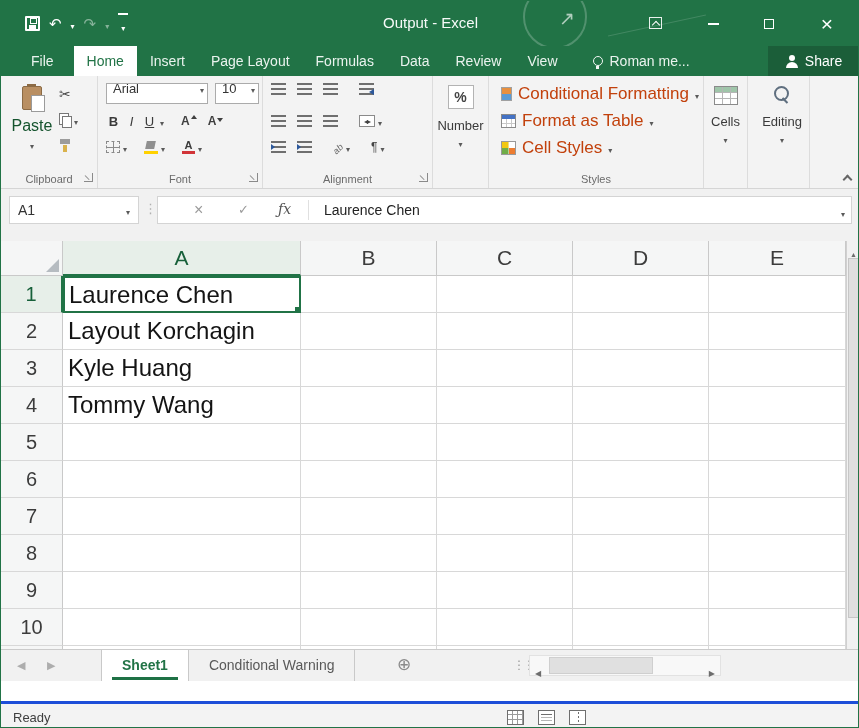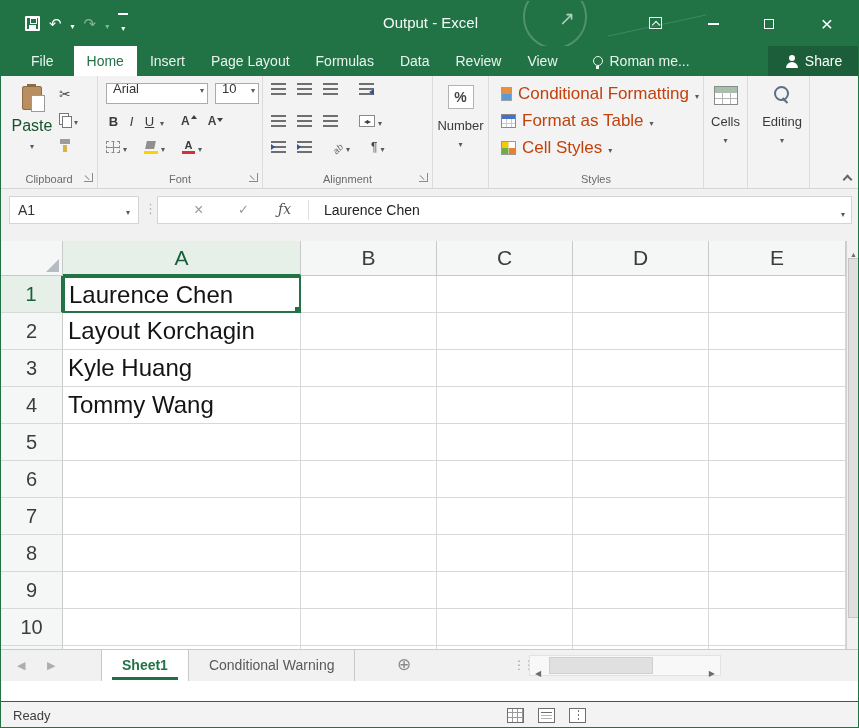--- a/index.html
+++ b/index.html
@@ -163,21 +163,21 @@
   .stab.active::after{content:"";position:absolute;left:10px;right:10px;bottom:1px;height:3px;background:#1e7145}
   .addsheet{position:absolute;left:396px;top:4px;font-size:17px;color:#8a8a8a}
   .tsplit{position:absolute;left:512px;top:8px;font-size:12px;color:#9a9a9a;letter-spacing:-2px}
   .tsplit::after{content:"⋮⋮"}
   .htrack{position:absolute;left:528px;top:5px;width:192px;height:21px;background:#f8f8f8;border:1px solid #e2e2e2}
   .hs-l{position:absolute;left:5px;top:6px}.hs-l::after{content:"◀";font-size:8px;color:#6d6d6d}
   .hs-r{position:absolute;right:5px;top:6px}.hs-r::after{content:"▶";font-size:8px;color:#6d6d6d}
   .hthumb{position:absolute;left:19px;top:1px;width:104px;height:17px;background:#e0e0e0;border:1px solid #cfcfcf}
 
   
-  .statusbar{position:absolute;left:0;top:700px;width:859px;height:28px;background:#f3f3f3;border-top:1px solid #1d4ed8}
+  .statusbar{position:absolute;left:0;top:700px;width:859px;height:28px;background:#f3f3f3;border-top:3px solid #1d4ed8}
   .ready{position:absolute;left:12px;top:0;line-height:27px;font-size:13px;color:#3f3f3f}
   .vic{position:absolute;top:6px;width:17px;height:15px;border:1px solid #6e6e6e;background:#fff}
   .vic1{left:506px;background-image:repeating-linear-gradient(90deg,transparent 0 4px,#9a9a9a 4px 5px),repeating-linear-gradient(0deg,transparent 0 4px,#9a9a9a 4px 5px)}
   .vic2{left:537px}
   .vic2::after{content:"";position:absolute;left:2px;top:3px;right:2px;height:1px;background:#6e6e6e;box-shadow:0 3px 0 #b5b5b5,0 6px 0 #b5b5b5}
   .vic3{left:568px}
   .vic3::after{content:"";position:absolute;left:50%;top:1px;bottom:1px;width:1px;background:repeating-linear-gradient(#6e6e6e 0 2px,transparent 2px 4px)}
 </style>
 </head>
 <body>

